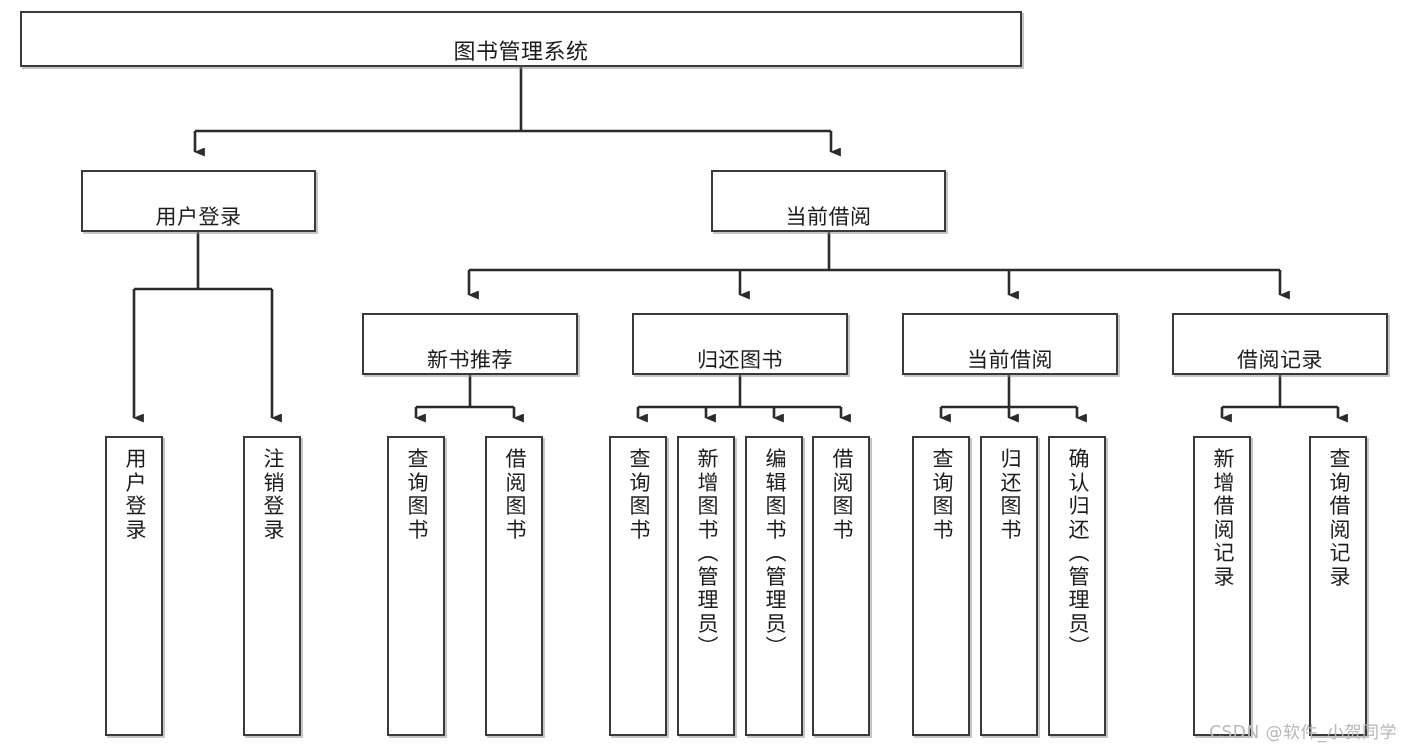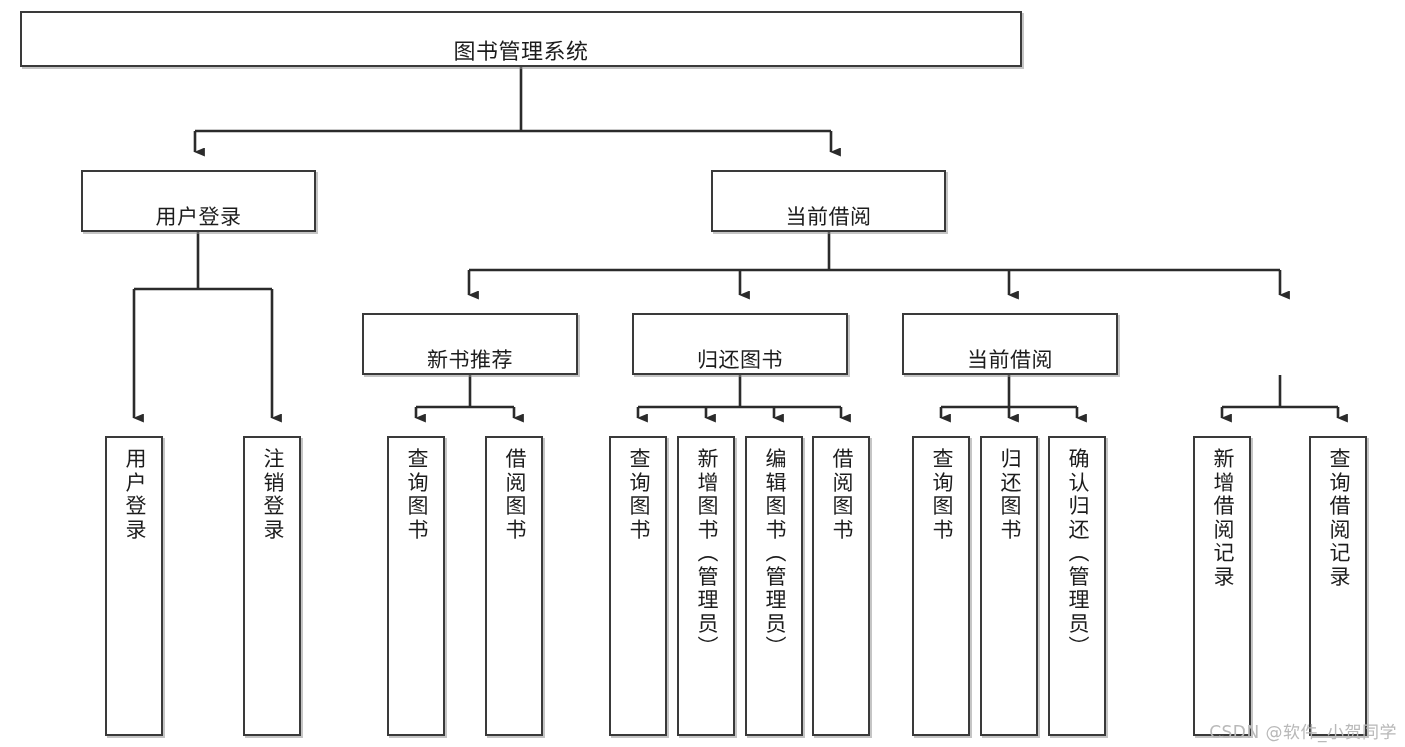--- a/index.html
+++ b/index.html
@@ -138,20 +138,23 @@
 
   <div class="node" style="left:362px; top:313px; width:216px; height:62px;">
     <span class="lbl">新书推荐</span>
   </div>
   <div class="node" style="left:632px; top:313px; width:216px; height:62px;">
     <span class="lbl">归还图书</span>
   </div>
   <div class="node" style="left:902px; top:313px; width:216px; height:62px;">
     <span class="lbl">当前借阅</span>
   </div>
+  <div class="node" style="left:1172px; top:313px; width:216px; height:62px;">
+    <span class="lbl">借阅记录</span>
+  </div>
 
   <div class="node vertical" style="left:105px; top:436px; width:58px; height:300px;">
     <span class="lbl">用户登录</span>
   </div>
   <div class="node vertical" style="left:243px; top:436px; width:58px; height:300px;">
     <span class="lbl">注销登录</span>
   </div>
 
   <div class="node vertical" style="left:387px; top:436px; width:58px; height:300px;">
     <span class="lbl">查询图书</span>

